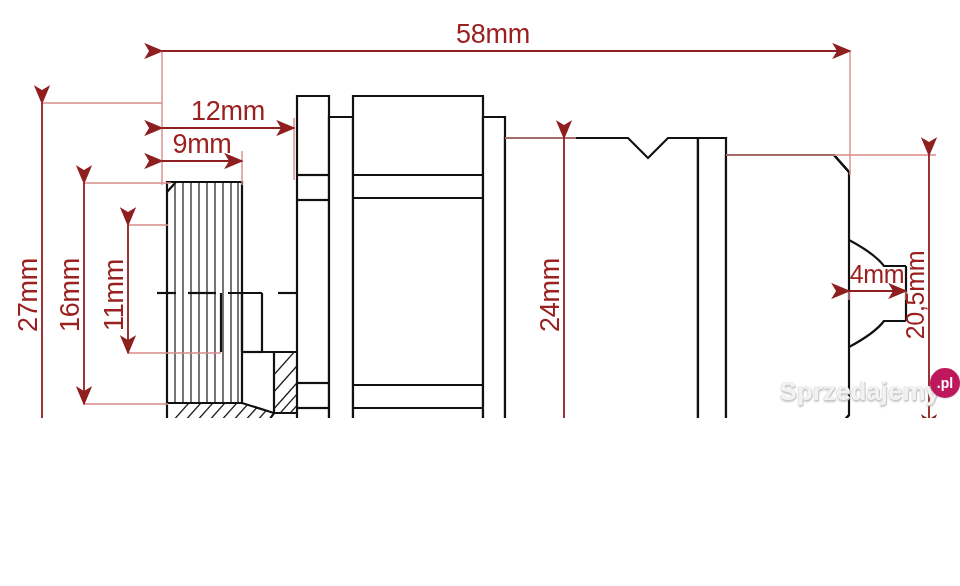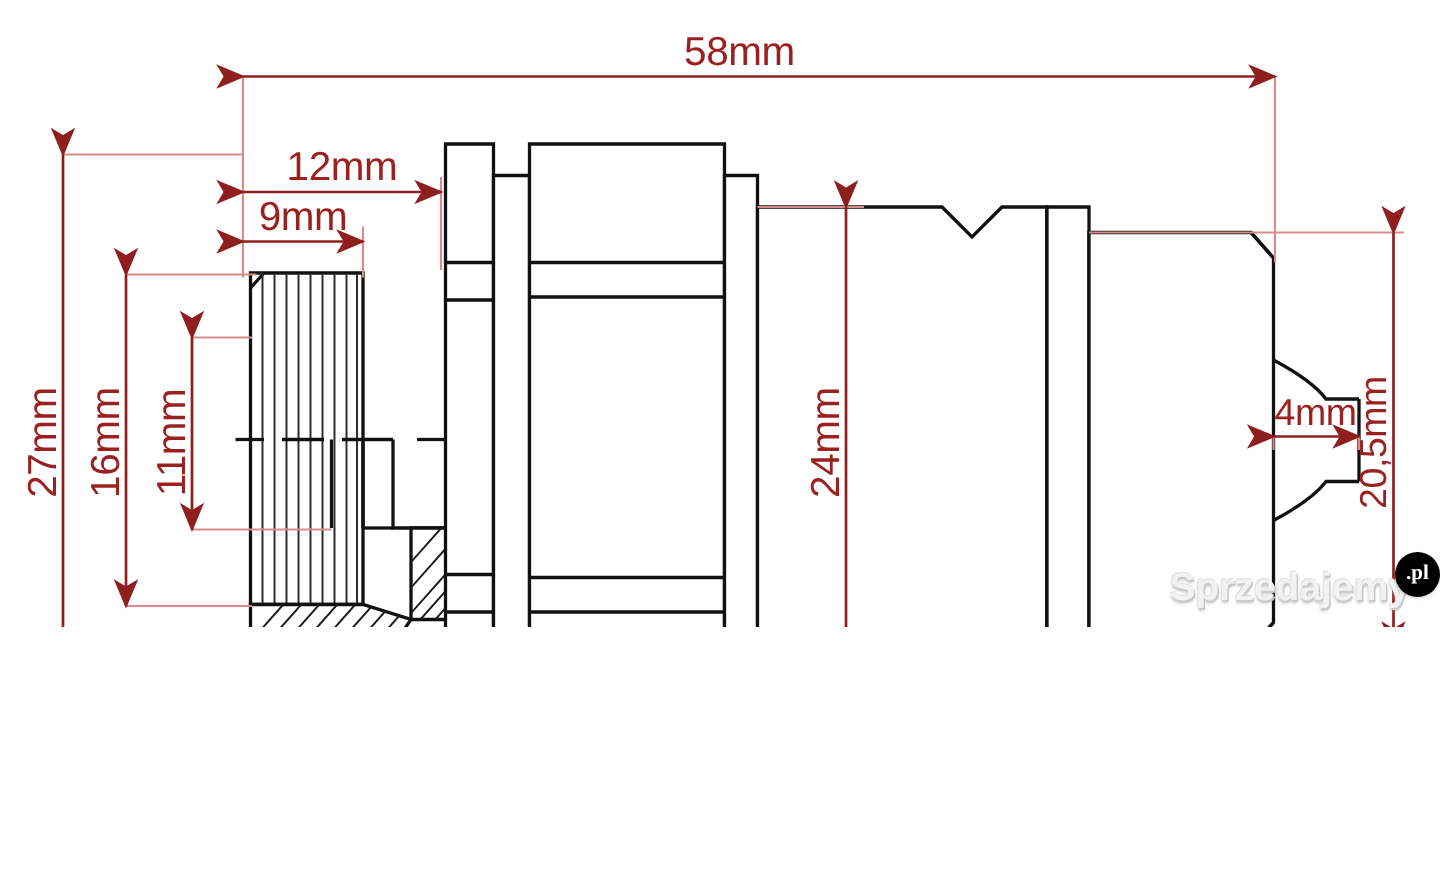--- a/index.html
+++ b/index.html
@@ -85,23 +85,23 @@
       1px 1px 0 #c9c9c9,
       -0.5px -0.5px 0 #dddddd,
       0 2px 2px rgba(150,150,150,0.55);
     letter-spacing: 0px;
     line-height: 1;
   }
   .watermark-badge {
     width: 30px;
     height: 30px;
     border-radius: 50%;
-    background: #000000;
+    background: #be185d;
     color: #ffffff;
-    font-family: Liberation Serif, serif;
+    font-family: Liberation Sans, sans-serif;
     font-size: 14px;
     font-weight: 700;
     display: flex;
     align-items: center;
     justify-content: center;
     margin-left: -10px;
     margin-top: -10px;
     box-shadow: 0 1px 2px rgba(0,0,0,0.15);
   }
 </style>

